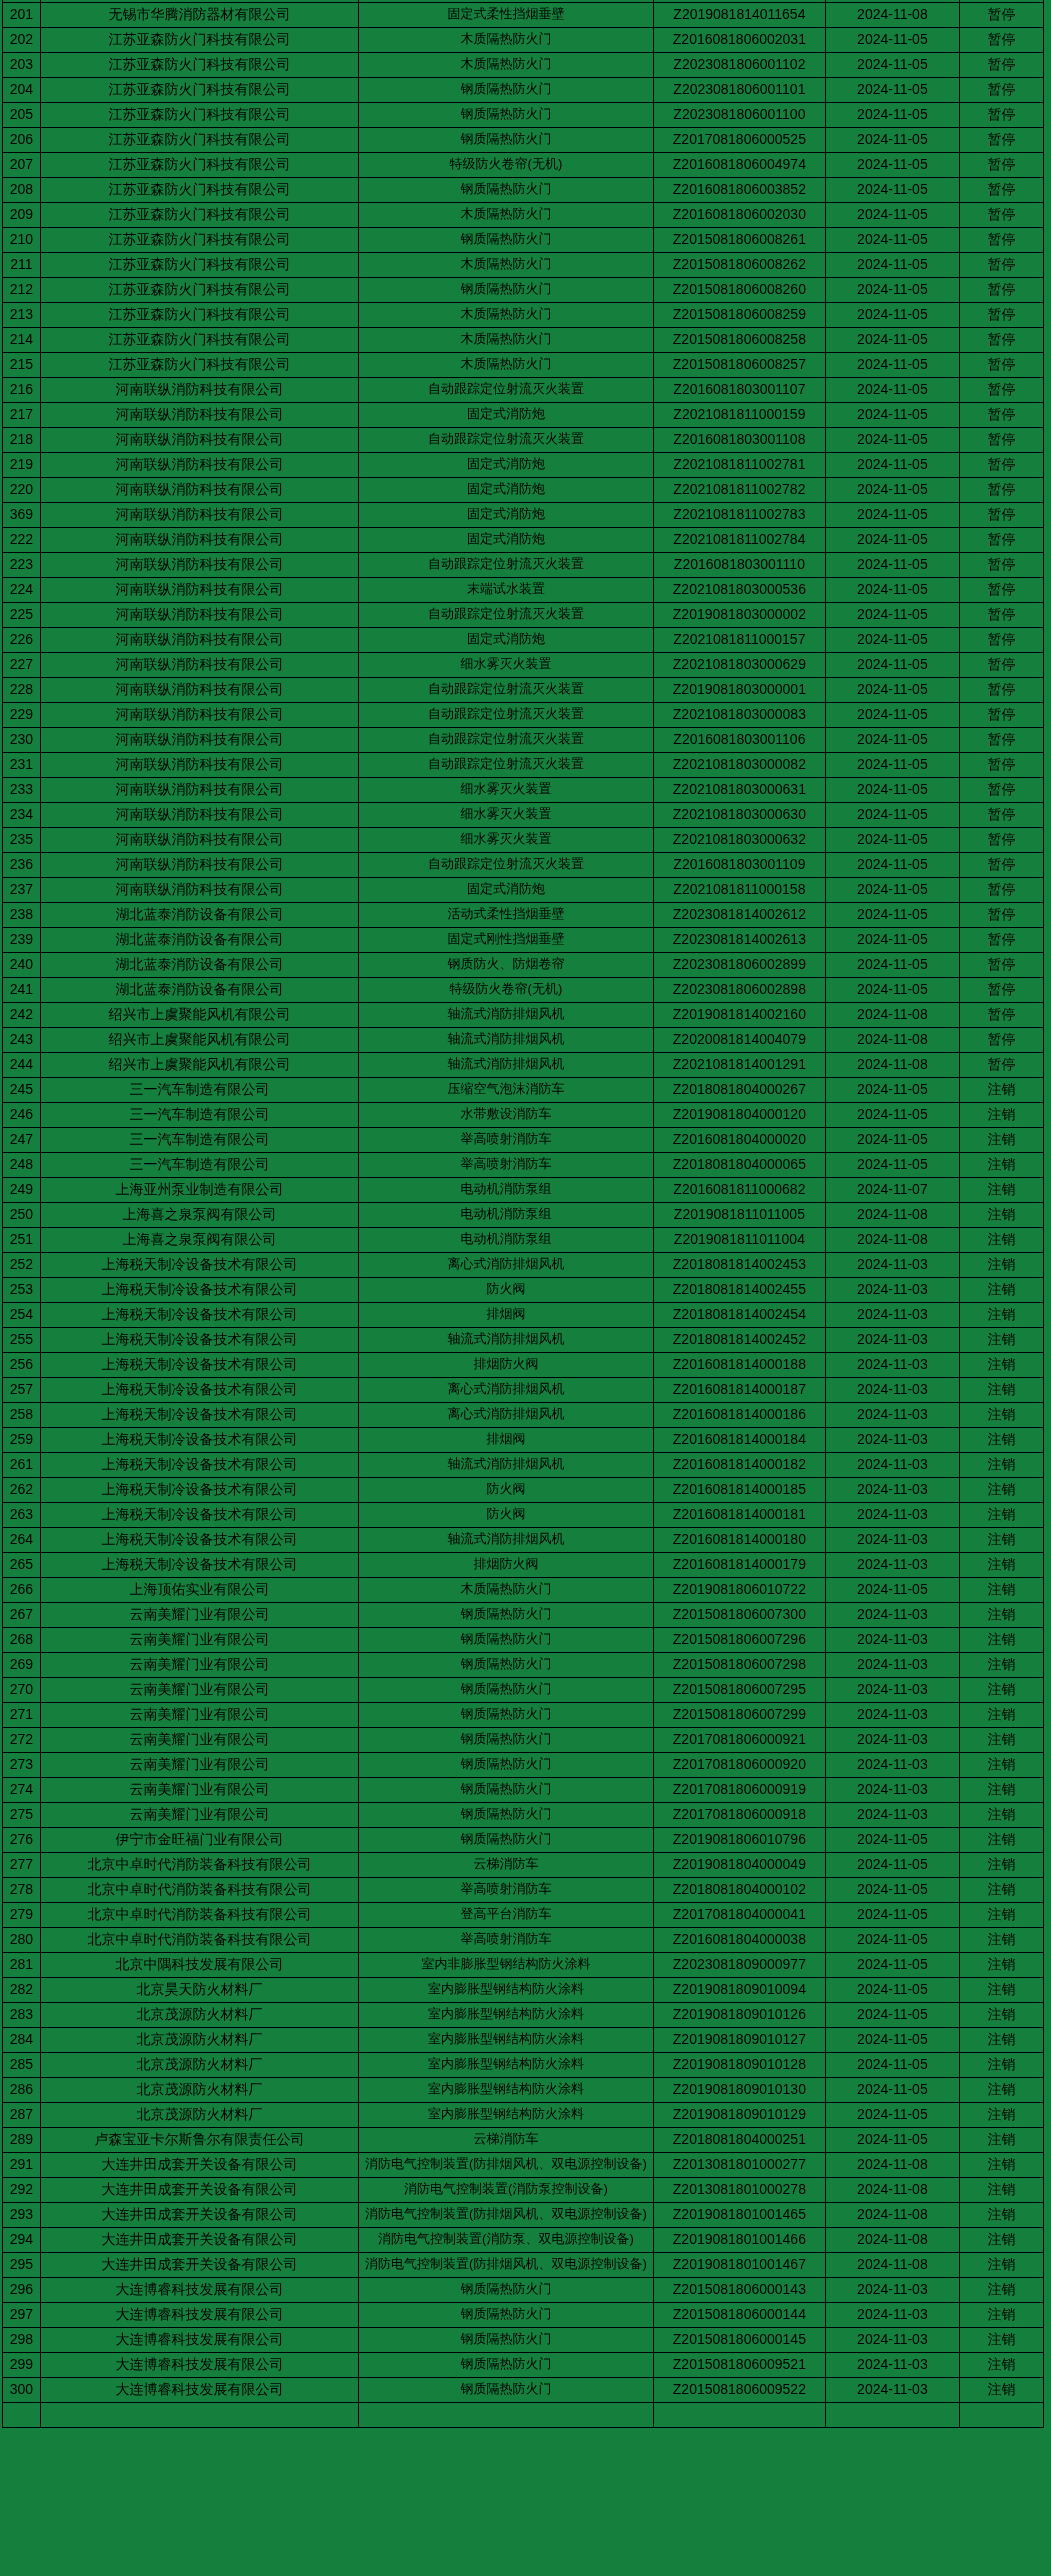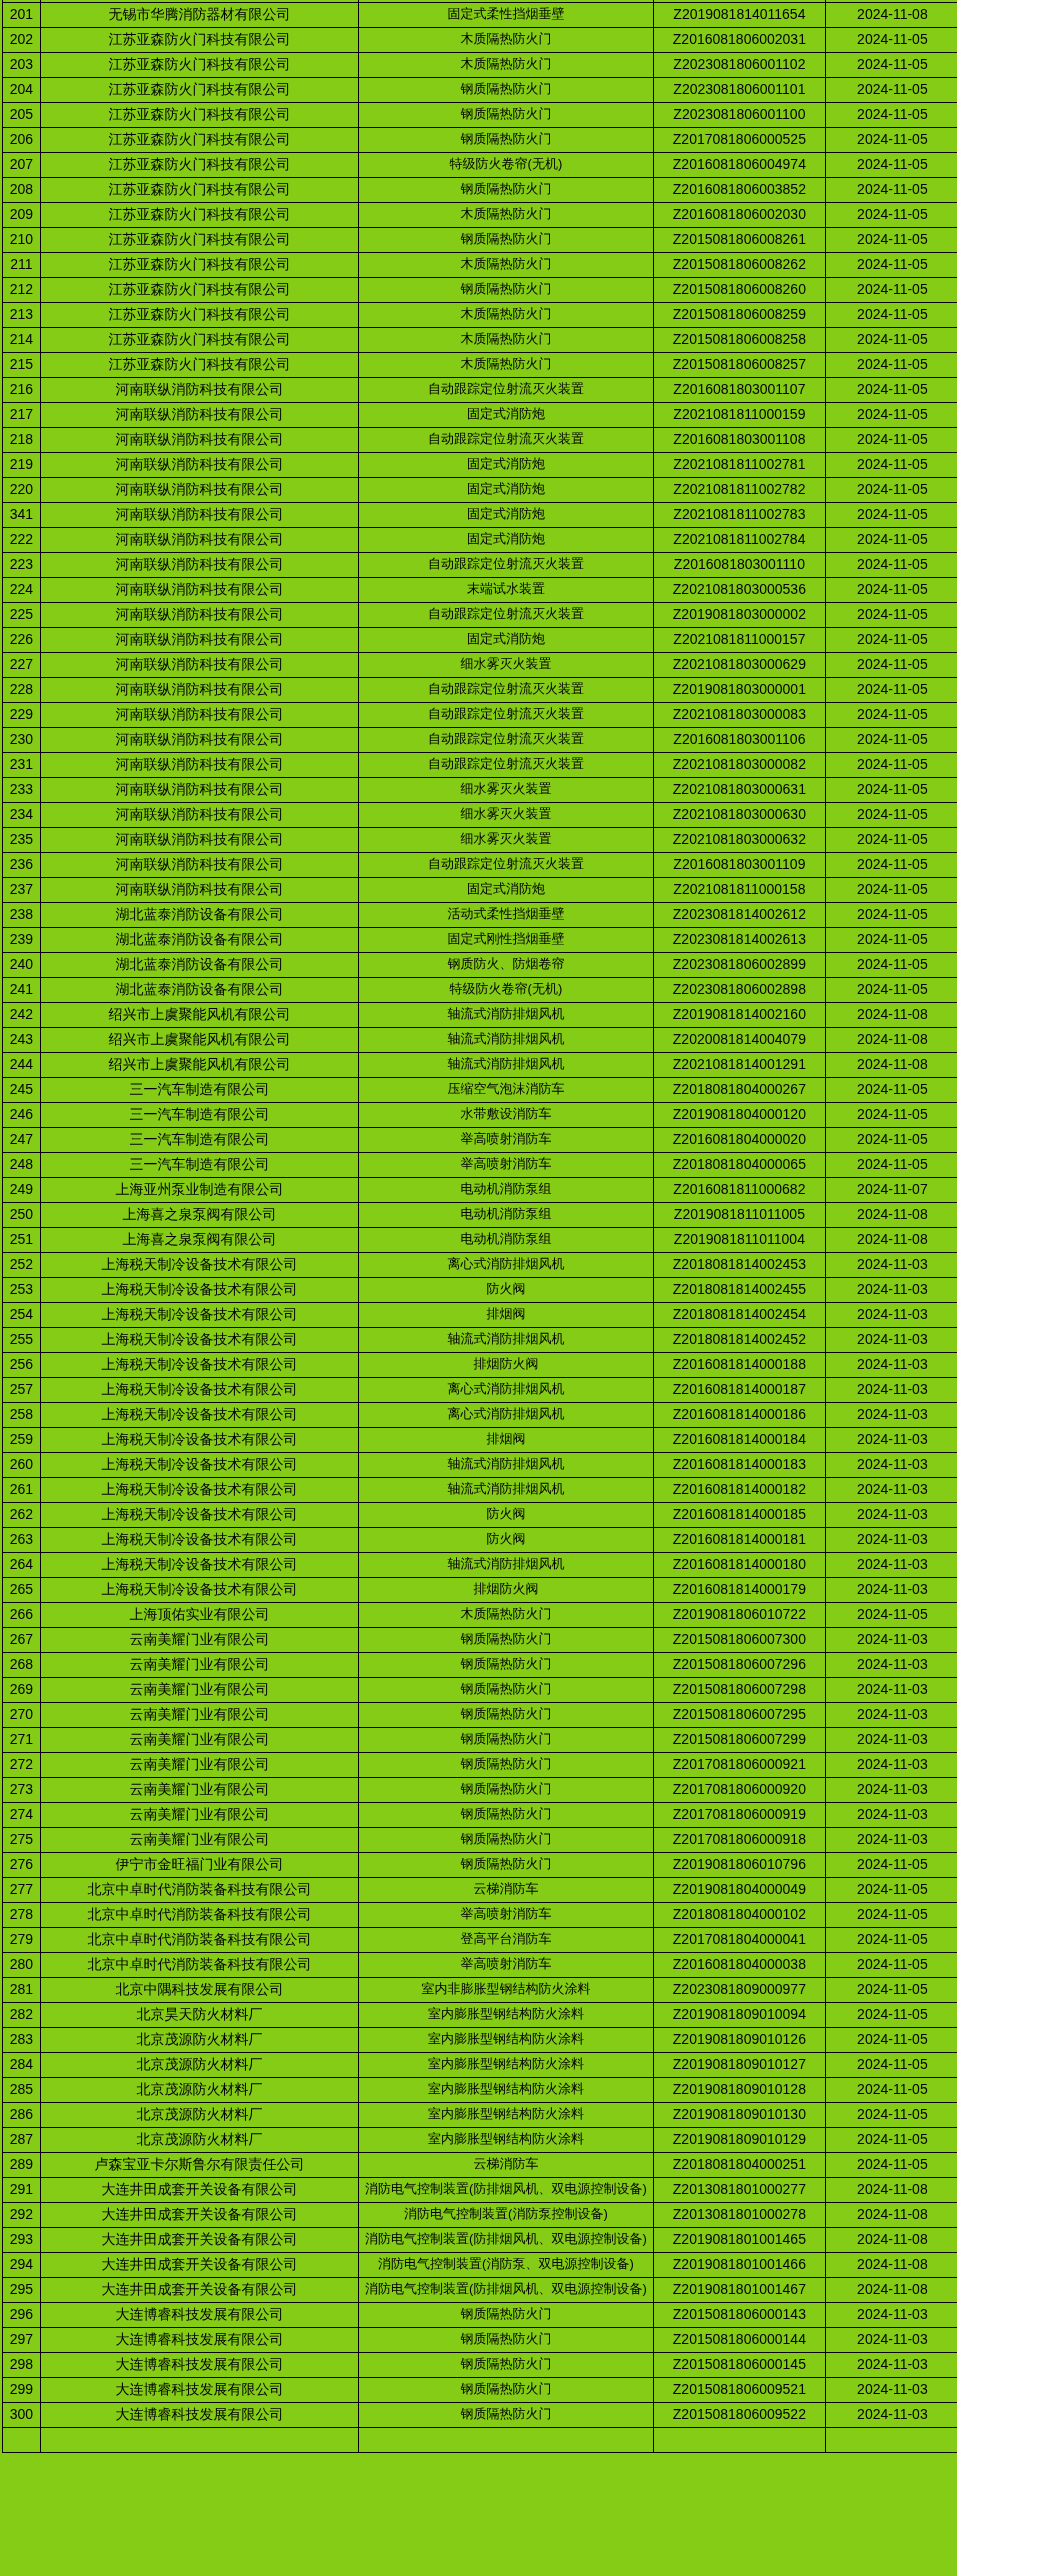--- a/index.html
+++ b/index.html
@@ -1,24 +1,24 @@
 <!DOCTYPE html>
 <html style="font-size:15px"><head>
 <meta charset="utf-8">
 <style>
   * { margin: 0; padding: 0; box-sizing: border-box; }
   html, body { background: #ffffff; }
   body { font-family: "Liberation Sans", "DejaVu Sans", sans-serif; color: #000; }
 
   .page {
     position: relative;
-    width: 957px;
+    width: 1051px;
     height: 2576px;
     overflow: hidden;
-    background: #84cc16;
+    background: #15803d;
   }
 
   table.cert-table {
     border-collapse: collapse;
     table-layout: fixed;
     width: 1041px;
     margin-left: 1.9px;
     margin-top: -23px; 
   }
 
@@ -247,21 +247,21 @@
   <tr>
     <td class="cell-no">220</td>
     <td class="cell-company">河南联纵消防科技有限公司</td>
     <td class="cell-product">固定式消防炮</td>
     <td class="cell-cert">Z2021081811002782</td>
     <td class="cell-date">2024-11-05</td>
     <td class="cell-status">暂停</td>
   </tr>
 
   <tr>
-    <td class="cell-no">341</td>
+    <td class="cell-no">369</td>
     <td class="cell-company">河南联纵消防科技有限公司</td>
     <td class="cell-product">固定式消防炮</td>
     <td class="cell-cert">Z2021081811002783</td>
     <td class="cell-date">2024-11-05</td>
     <td class="cell-status">暂停</td>
   </tr>
 
   <tr>
     <td class="cell-no">222</td>
     <td class="cell-company">河南联纵消防科技有限公司</td>
@@ -589,28 +589,20 @@
 
   <tr>
     <td class="cell-no">259</td>
     <td class="cell-company">上海税天制冷设备技术有限公司</td>
     <td class="cell-product">排烟阀</td>
     <td class="cell-cert">Z2016081814000184</td>
     <td class="cell-date">2024-11-03</td>
     <td class="cell-status">注销</td>
   </tr>
 
-  <tr>
-    <td class="cell-no">260</td>
-    <td class="cell-company">上海税天制冷设备技术有限公司</td>
-    <td class="cell-product">轴流式消防排烟风机</td>
-    <td class="cell-cert">Z2016081814000183</td>
-    <td class="cell-date">2024-11-03</td>
-    <td class="cell-status">注销</td>
-  </tr>
 
   <tr>
     <td class="cell-no">261</td>
     <td class="cell-company">上海税天制冷设备技术有限公司</td>
     <td class="cell-product">轴流式消防排烟风机</td>
     <td class="cell-cert">Z2016081814000182</td>
     <td class="cell-date">2024-11-03</td>
     <td class="cell-status">注销</td>
   </tr>
 

